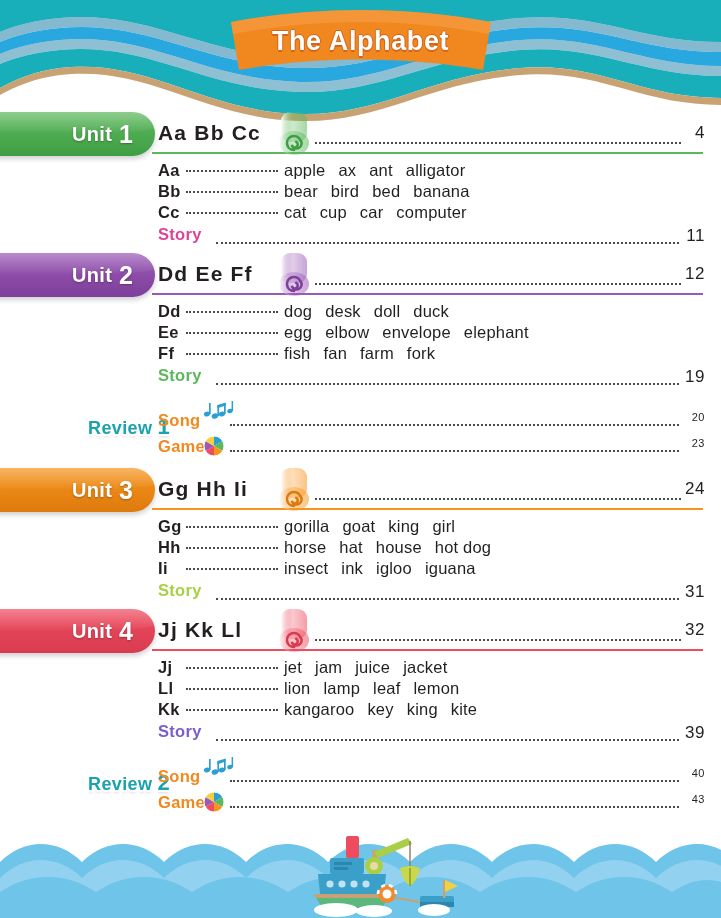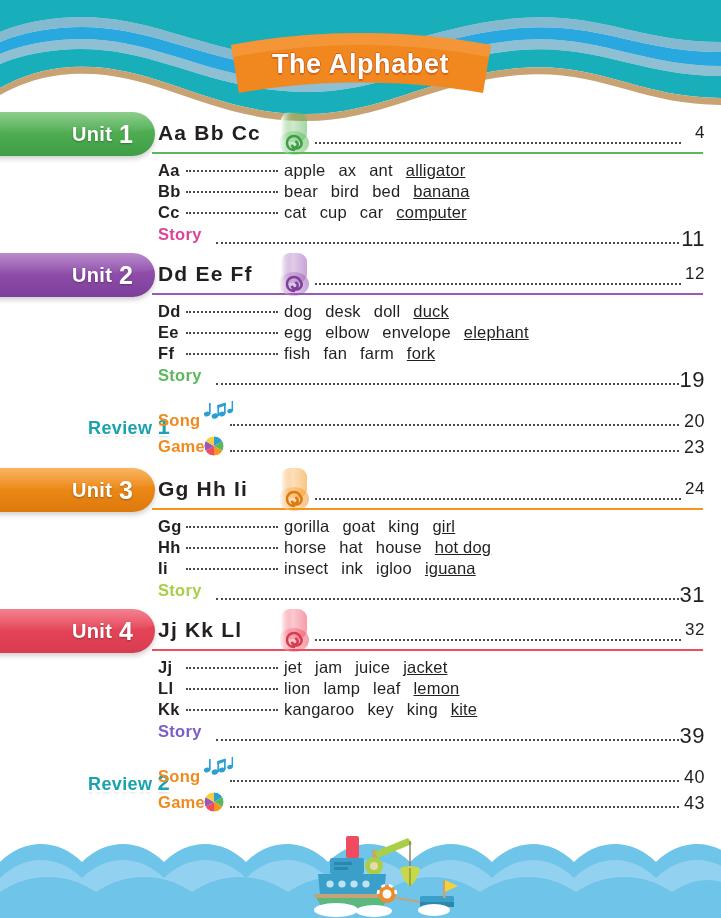--- a/index.html
+++ b/index.html
@@ -20,21 +20,21 @@
     width: 721px;
     height: 135px;
     overflow: hidden;
     z-index: 1;
   }
   .top-wave svg { display: block; }
 
   
   .title-banner {
     position: absolute;
-    top: 31px;
+    top: 8px;
     left: 50%;
     transform: translateX(-50%);
     width: 272px;
     height: 72px;
     z-index: 6;
   }
   .title-banner svg { display: block; }
   .title-text {
     position: absolute;
     top: 0; left: 0;
@@ -176,21 +176,21 @@
   .word-dots {
     flex: 0 0 auto;
     width: 92px;
     margin: 0 6px 0 2px;
     border-bottom: 2px dotted #4a4a4a;
     position: relative;
     top: -4px;
   }
   .word-vals { letter-spacing: 0.2px; }
   .word-vals span { margin-right: 13px; }
-  .word-vals span:last-child { margin-right: 0; text-decoration: underline; }
+  .word-vals span:last-child { margin-right: 0; }
 
   
   .story-row {
     position: relative;
     height: 24px;
     margin-left: 158px;
     margin-right: 16px;
     margin-top: 1px;
   }
   .story-label {
@@ -202,21 +202,21 @@
     position: absolute;
     left: 58px;
     right: 26px;
     bottom: 5px;
     border-bottom: 2px dotted #4a4a4a;
   }
   .story-page {
     position: absolute;
     right: 0;
     top: 1px;
-    font-size: 22px;
+    font-size: 17px;
     color: #231f20;
     letter-spacing: 0.5px;
   }
 
   
   .review-block {
     position: relative;
     height: 58px;
     margin-top: 10px;
     margin-bottom: 8px;
@@ -258,21 +258,21 @@
   .review-row-dots {
     position: absolute;
     left: 72px;
     right: 26px;
     bottom: 6px;
     border-bottom: 2px dotted #4a4a4a;
   }
   .review-row-page {
     position: absolute;
     right: 0; top: 5px;
-    font-size: 18px;
+    font-size: 11px;
     color: #231f20;
     letter-spacing: 0.5px;
   }
   .note-icon {
     position: absolute;
     left: 44px;
     top: -6px;
     width: 32px; height: 22px;
   }
   .wheel-icon {

